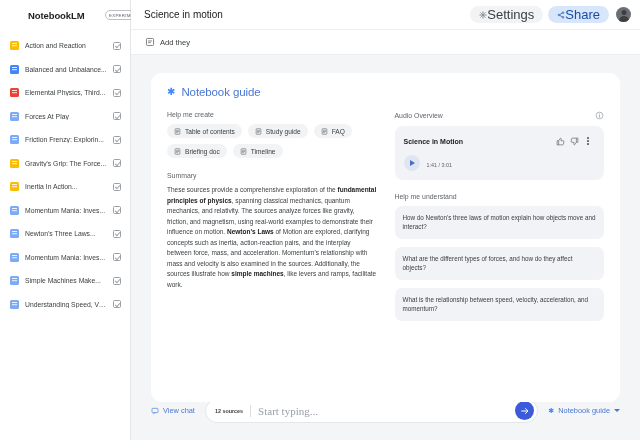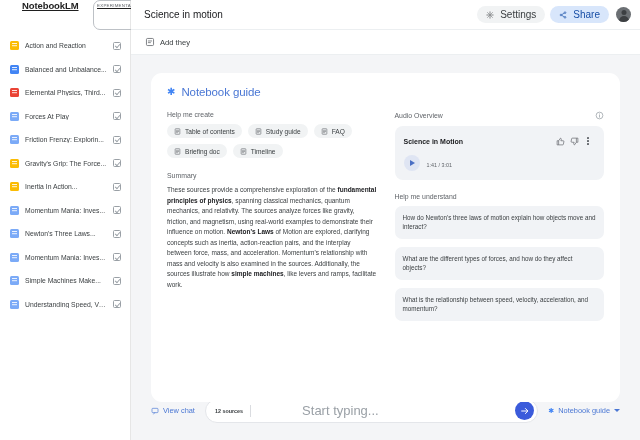--- a/index.html
+++ b/index.html
@@ -15,22 +15,22 @@
 
   
   .sidebar {
     width: 131px; height: 440px;
     background: #ffffff;
     border-right: 1px solid #e6e6e6;
     display: flex; flex-direction: column;
     flex: 0 0 131px;
   }
   .brand-row {
-    height: 30px; display: flex; 
-    gap: 14px; padding: 0 8px; text-decoration: underline;
+    height: 30px; display: flex; align-items: center;
+    gap: 20px; padding: 0 8px;
   }
   .hamburger { width: 12px; display: flex; flex-direction: column; gap: 2px; cursor: pointer; }
   .hamburger i { display: block; height: 1.5px; background: #5f6368; border-radius: 1px; }
   .brand-name { font-size: 9.5px; font-weight: 600; letter-spacing: -0.1px; color: #1f1f1f; }
   .exp-badge {
     font-size: 4.4px; letter-spacing: 0.25px; color: #5f6368;
     border: 0.8px solid #bdc1c6; border-radius: 7px;
     padding: 1.5px 3.5px; text-transform: uppercase; white-space: nowrap;
   }
   .sources-head {
@@ -66,23 +66,23 @@
   }
 
   
   .main { flex: 1; display: flex; flex-direction: column; height: 440px; background:#fff; min-width: 0; }
   .topbar {
     height: 30px; display: flex; align-items: center;
     padding: 0 9px 0 13px; border-bottom: 1px solid #eceff1; background: #fff;
   }
   .notebook-title { font-size: 10px; color: #202124; flex: 1; }
   .pill {
-    display: flex; align-items: center; gap: 6px;
+    display: flex; align-items: center; gap: 0;
     height: 17px; padding: 0 9px; border-radius: 10px;
-    font-size: 10px; color: #3c4043; cursor: pointer; white-space: nowrap;
+    font-size: 13px; color: #3c4043; cursor: pointer; white-space: nowrap;
   }
   .pill.settings { background: #f1f3f4; }
   .pill.share { background: #d8e6fb; color: #174ea6; margin-left: 5px; }
   .avatar {
     width: 15px; height: 15px; border-radius: 50%;
     background: #6b6f73; margin-left: 7px; cursor: pointer;
     position: relative; overflow: hidden;
   }
   .avatar::before {
     content: ""; position: absolute; left: 50%; top: 2.5px;
@@ -163,22 +163,22 @@
   }
   .viewchat { display: flex; align-items: center; gap: 4px; font-size: 7.4px; color: #4a77d4; cursor: pointer; white-space: nowrap; }
   .composer {
     flex: 1; height: 24px; background: #fff; border-radius: 13px;
     display: flex; align-items: center; padding: 0 3px 0 9px; gap: 7px;
     border: 1px solid #e4e6ea;
   }
   .src-chip { font-size: 5.4px; font-weight: 700; color: #3c4043; white-space: nowrap; }
   .divider-v { width: 1px; height: 12px; background: #dadce0; }
   .composer-input {
-    flex: 1; border: none; outline: none; font-size: 13px; color: #3c4043;
-    font-family: Liberation Sans, sans-serif; background: transparent; min-width: 0; margin-left: 44px;
+    flex: 1; border: none; outline: none; font-size: 11px; color: #3c4043;
+    font-family: Liberation Serif, serif; background: transparent; min-width: 0;
   }
   .composer-input::placeholder { color: #9aa0a6; }
   .send-btn {
     width: 19px; height: 19px; border-radius: 50%; background: #3b5bdb;
     display: flex; align-items: center; justify-content: center; cursor: pointer; flex: 0 0 19px;
   }
   .guide-sel { display: flex; align-items: center; gap: 4px; font-size: 7.4px; color: #4a77d4; cursor: pointer; white-space: nowrap; }
   .caret { width: 0; height: 0; border-left: 3px solid transparent; border-right: 3px solid transparent; border-top: 3.4px solid #4a77d4; }
 </style>
 </head>

